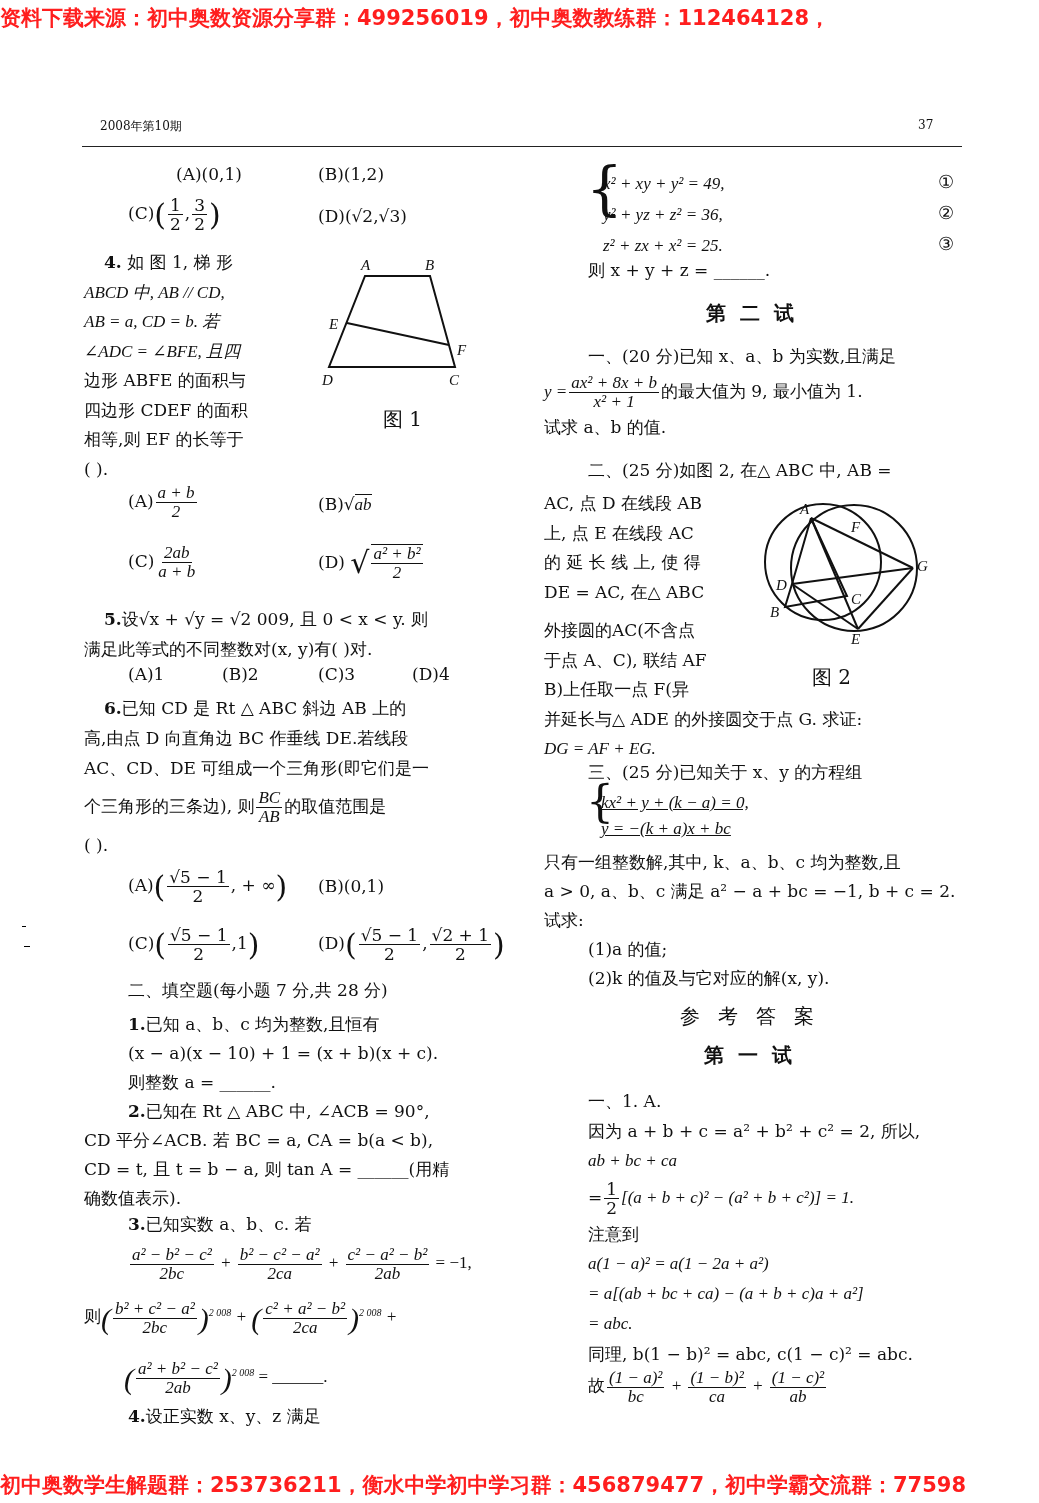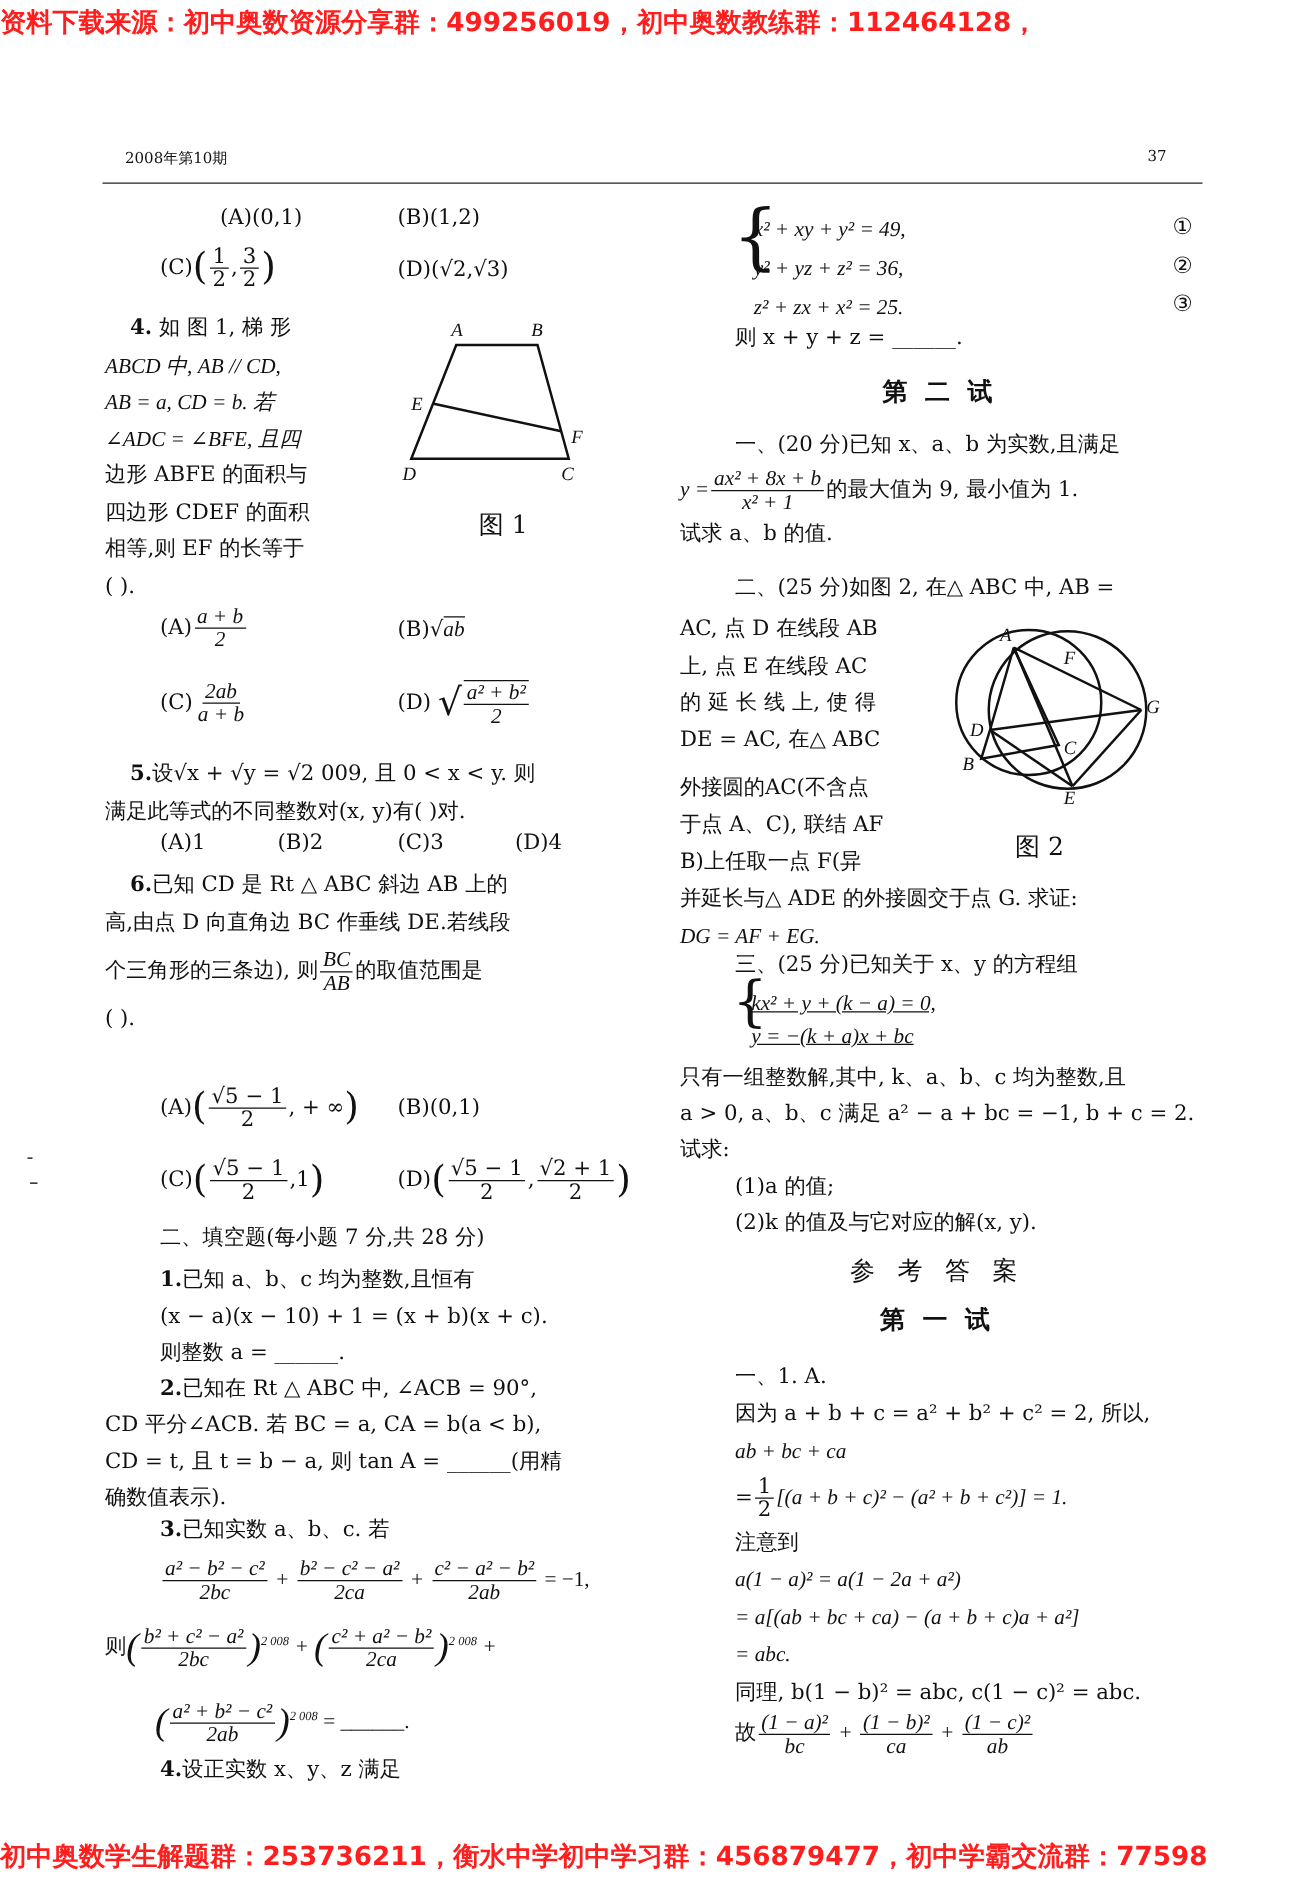--- a/index.html
+++ b/index.html
@@ -92,20 +92,21 @@
   <div>满足此等式的不同整数对(x, y)有(      )对.</div>
 </div>
 <div class="abs t" style="left:128px;top:664px;">(A)1</div>
 <div class="abs t" style="left:222px;top:664px;">(B)2</div>
 <div class="abs t" style="left:318px;top:664px;">(C)3</div>
 <div class="abs t" style="left:412px;top:664px;">(D)4</div>
 
 <div class="abs t" style="left:84px;top:693px;line-height:30px;">
   <div style="padding-left:20px"><span class="b">6.</span><span>已知 CD 是 Rt △ ABC 斜边 AB 上的</span></div>
   <div>高,由点 D 向直角边 BC 作垂线 DE.若线段</div>
+  <div>AC、CD、DE 可组成一个三角形(即它们是一</div>
   <div style="margin-top:6px"><span>个三角形的三条边), 则</span><span class="frac i">
         <span class="n">BC</span>
         <span class="d">AB</span>
       </span><span>的取值范围是</span></div>
   <div style="margin-top:4px">(      ).</div>
 </div>
 <div class="abs t" style="left:128px;top:868px;"><span>(A)</span><span class="big">(</span><span class="frac">
       <span class="n">√5 − 1</span>
       <span class="d">2</span>
     </span><span>, + ∞</span><span class="big">)</span></div>

